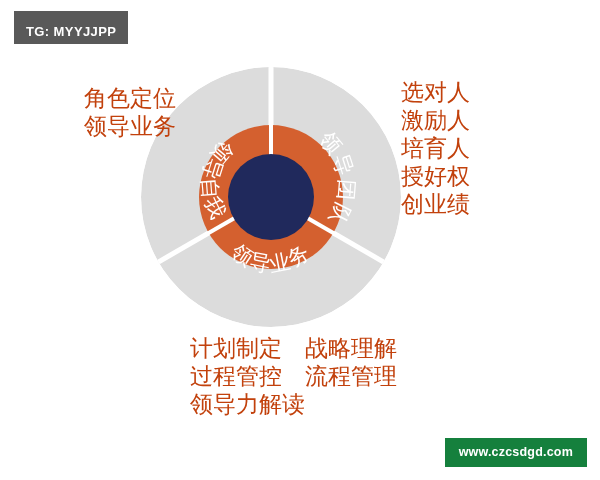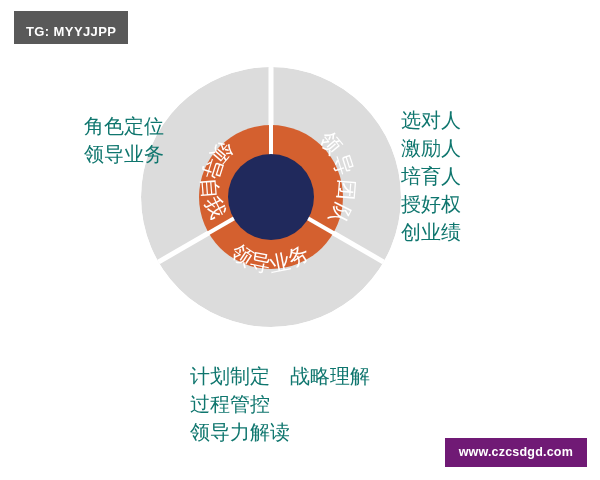--- a/index.html
+++ b/index.html
@@ -37,38 +37,37 @@
     padding: 14px 12px 6px 12px;
     line-height: 1;
     white-space: nowrap;
   }
 
   
   .watermark {
     position: absolute;
     right: 13px;
     bottom: 13px;
-    background: #701a75;
+    background: #15803d;
     color: #ffffff;
     font-size: 12.5px;
     font-weight: bold;
     letter-spacing: 0.2px;
     padding: 8px 14px 9px 14px;
     line-height: 1;
     white-space: nowrap;
   }
 
   
   .annot {
     position: absolute;
-    color: #0f766e;
-    font-size: 20px;
+    color: #c2410c;
+    font-size: 23px;
     line-height: 28px;
     white-space: nowrap;
-    margin-top: 28px;
   }
   .annot .line { display: block; }
 
   #annot-left {
     left: 84px;
     top: 84px;
     text-align: left;
   }
   #annot-right {
     left: 401px;
@@ -159,18 +158,19 @@
 </div>
 
 <div class="annot" id="annot-bottom">
   <div class="col">
     <span class="line">计划制定</span>
     <span class="line">过程管控</span>
     <span class="line">领导力解读</span>
   </div>
   <div class="col">
     <span class="line">战略理解</span>
+    <span class="line">流程管理</span>
   </div>
 </div>
 
 <div class="watermark">
   <span>www.czcsdgd.com</span>
 </div>
 
 </body></html>

